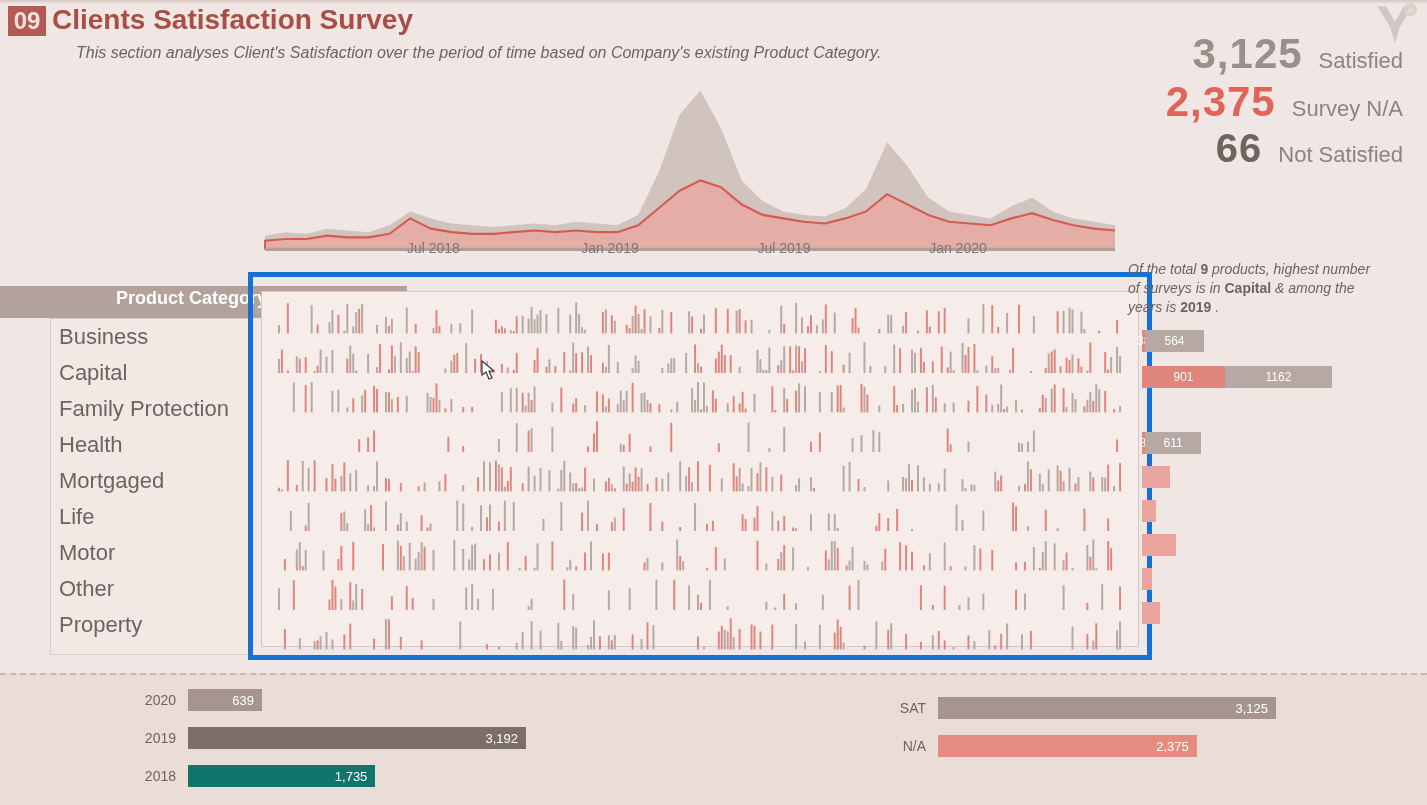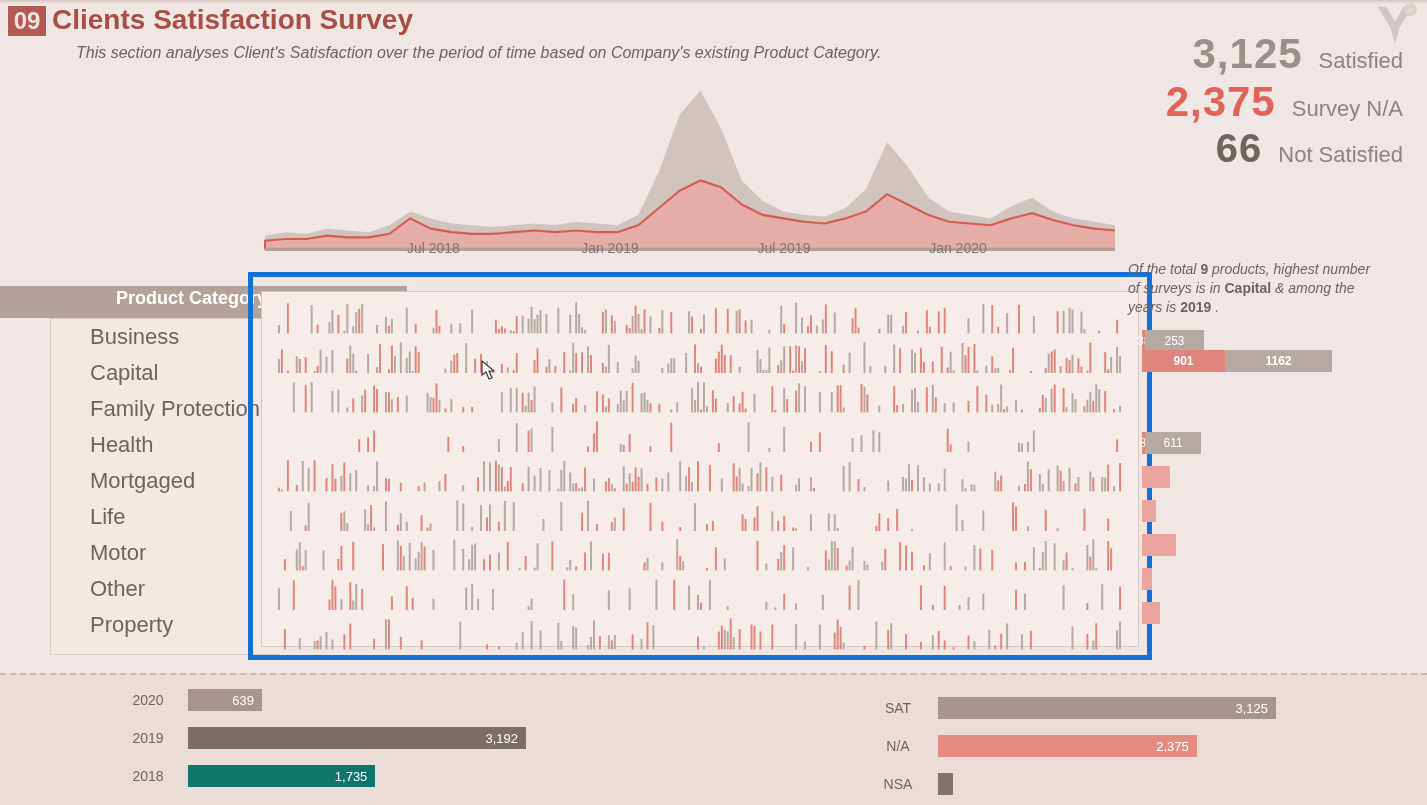--- a/index.html
+++ b/index.html
@@ -87,21 +87,20 @@
     font-weight: 600;
     padding: 2px 140px 2px 116px;
   }
   .cat-list {
     position: absolute;
     left: 50px; top: 318px;
     width: 198px;
     border: 1px solid #d9cbc6;
     border-right: none;
     background: #f2e9e5;
-    padding-left: 31px;
   }
   .cat-list div {
     font-size: 22px;
     color: #6d6460;
     padding: 3px 8px 3px 8px;
     line-height: 30px;
     cursor: pointer;
   }
   .cat-list div:last-child { padding-bottom: 14px; }
 
@@ -177,21 +176,21 @@
   .yearbars {
     position: absolute;
     left: 120px; top: 12px;
     width: 440px;
   }
   .yearbars .brow, .satbars .brow {
     display: flex; align-items: center;
     height: 26px; margin-bottom: 12px;
   }
   .yearbars .lbl, .satbars .lbl {
-    width: 56px; text-align: center; padding-right: 12px; font-size: 14px; color: #6d6460;
+    width: 56px; text-align: right; padding-right: 12px; font-size: 14px; color: #6d6460;
   }
   .yearbars .bar {
     height: 22px; background: #a6958f; color: #fff; font-size: 13px;
     display: flex; align-items: center; justify-content: flex-end; padding-right: 8px;
   }
   .satbars {
     position: absolute;
     left: 870px; top: 20px;
     width: 480px;
   }
@@ -1118,23 +1117,23 @@
 
 <div class="cursor" style="left:481px; top:360px">
   <svg viewBox="0 0 14 20">
       <path d="M1 1 L1 15 L5 12 L8 19 L11 18 L8 11 L13 11 Z" fill="#ffffff" stroke="#3a3a3a" stroke-width="1.2"></path>
     </svg>
 </div>
 
 <div class="rightbars" id="rightBars">
     <div class="row" style="top: 0px; position: absolute; left: 0px; right: 0px;">
       <div class="seg red" style="left:0;width:3.4997576345128456px">38</div>
-      <div class="seg grey" style="left:3.4997576345128456px;width:58.11439650993698px">253</div>
+      <div class="seg grey" style="left:3.4997576345128456px;width:58.11439650993698px">564</div>
     </div>
-    <div class="row" style="top: 20px; position: absolute; left: 0px; right: 0px; font-weight: bold;">
+    <div class="row" style="top: 36px; position: absolute; left: 0px; right: 0px;">
       <div class="seg red" style="left:0;width:82.98109549200194px">901</div>
       <div class="seg grey" style="left:82.98109549200194px;width:107.01890450799807px">1162</div>
     </div>
     <div class="row" style="top: 68px; position: absolute; left: 0px; right: 0px;"></div>
     <div class="row" style="top: 102px; position: absolute; left: 0px; right: 0px;">
       <div class="seg red" style="left:0;width:8.1047018904508px">88</div>
       <div class="seg grey" style="left:3px;width:56.2724188075618px">611</div>
     </div>
     <div class="row" style="top: 136px; position: absolute; left: 0px; right: 0px;">
       <div class="seg tiny" style="left:0;width:28px"></div>
@@ -1180,18 +1179,14 @@
     </div>
   <div class="satbars" id="satBars">
       <div class="brow">
         <div class="lbl">SAT</div>
         <div class="bar" style="width:330px;background:#a6958f">3,125</div>
       </div>
       <div class="brow">
         <div class="lbl">N/A</div>
         <div class="bar" style="width:250.8px;background:#e58b80">2,375</div>
       </div>
-      <div class="brow">
-        <div class="lbl">NSA</div>
-        <div class="bar" style="width:6.9696px;background:#7f746e"></div>
-      </div>
     </div>
 </div>
 
 </body></html>

